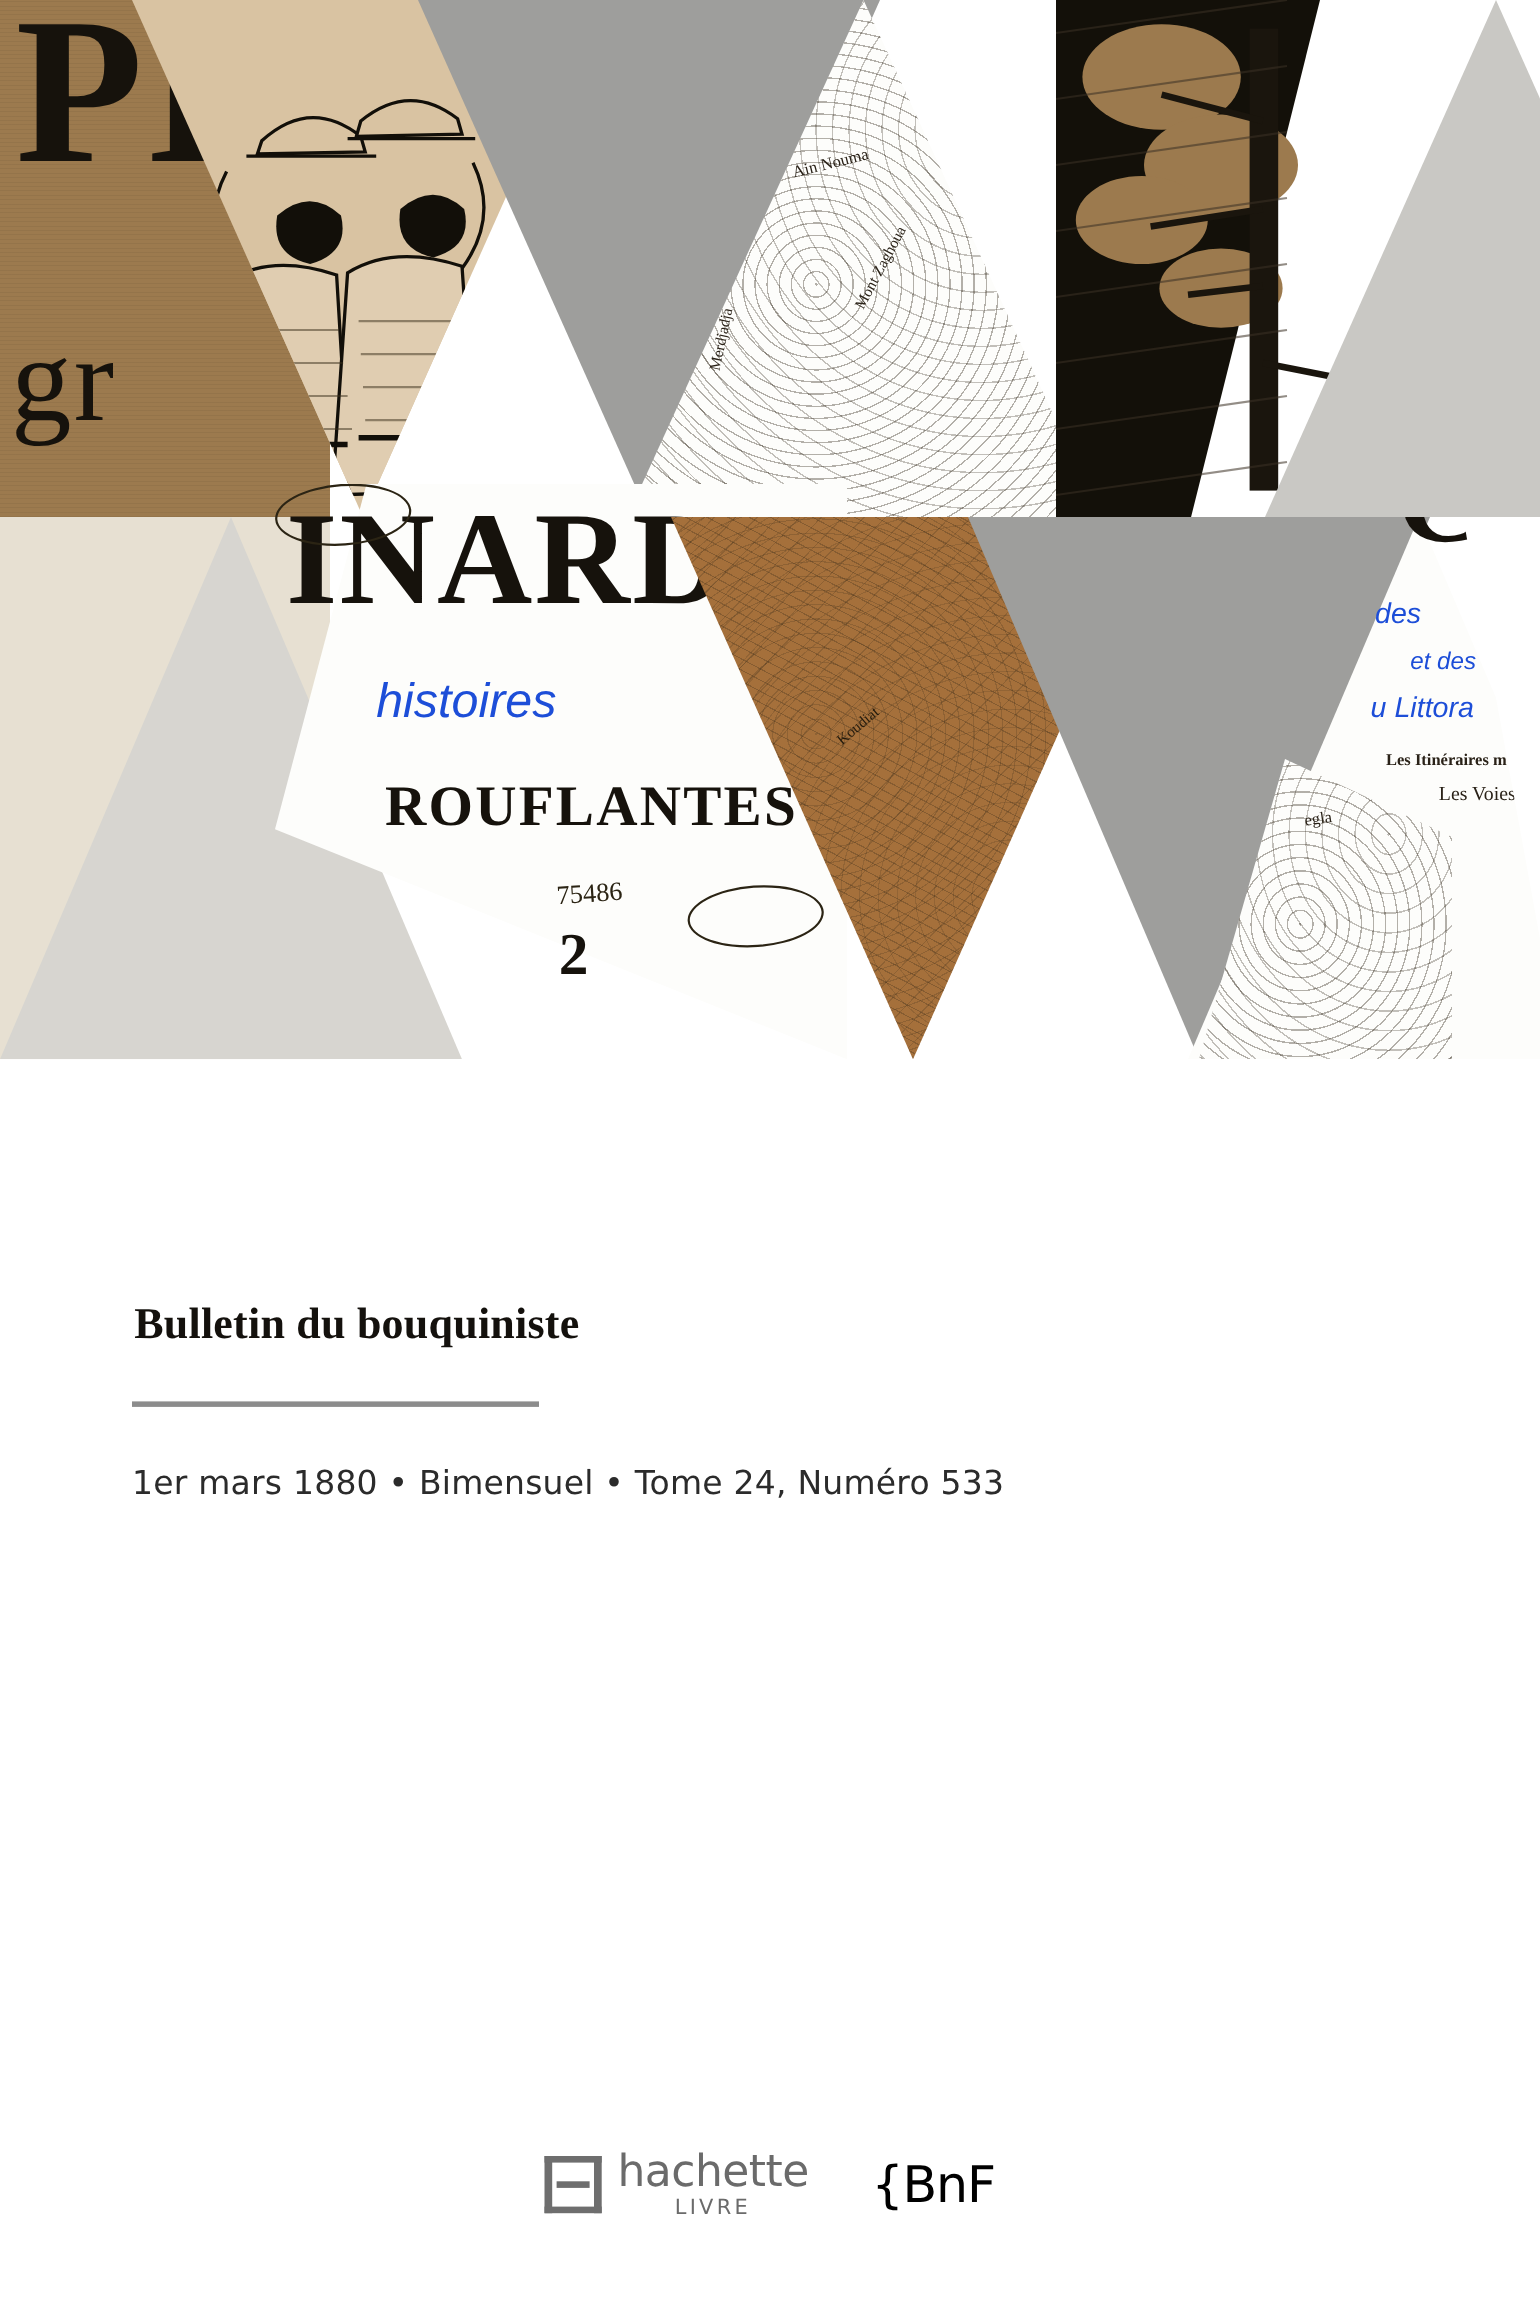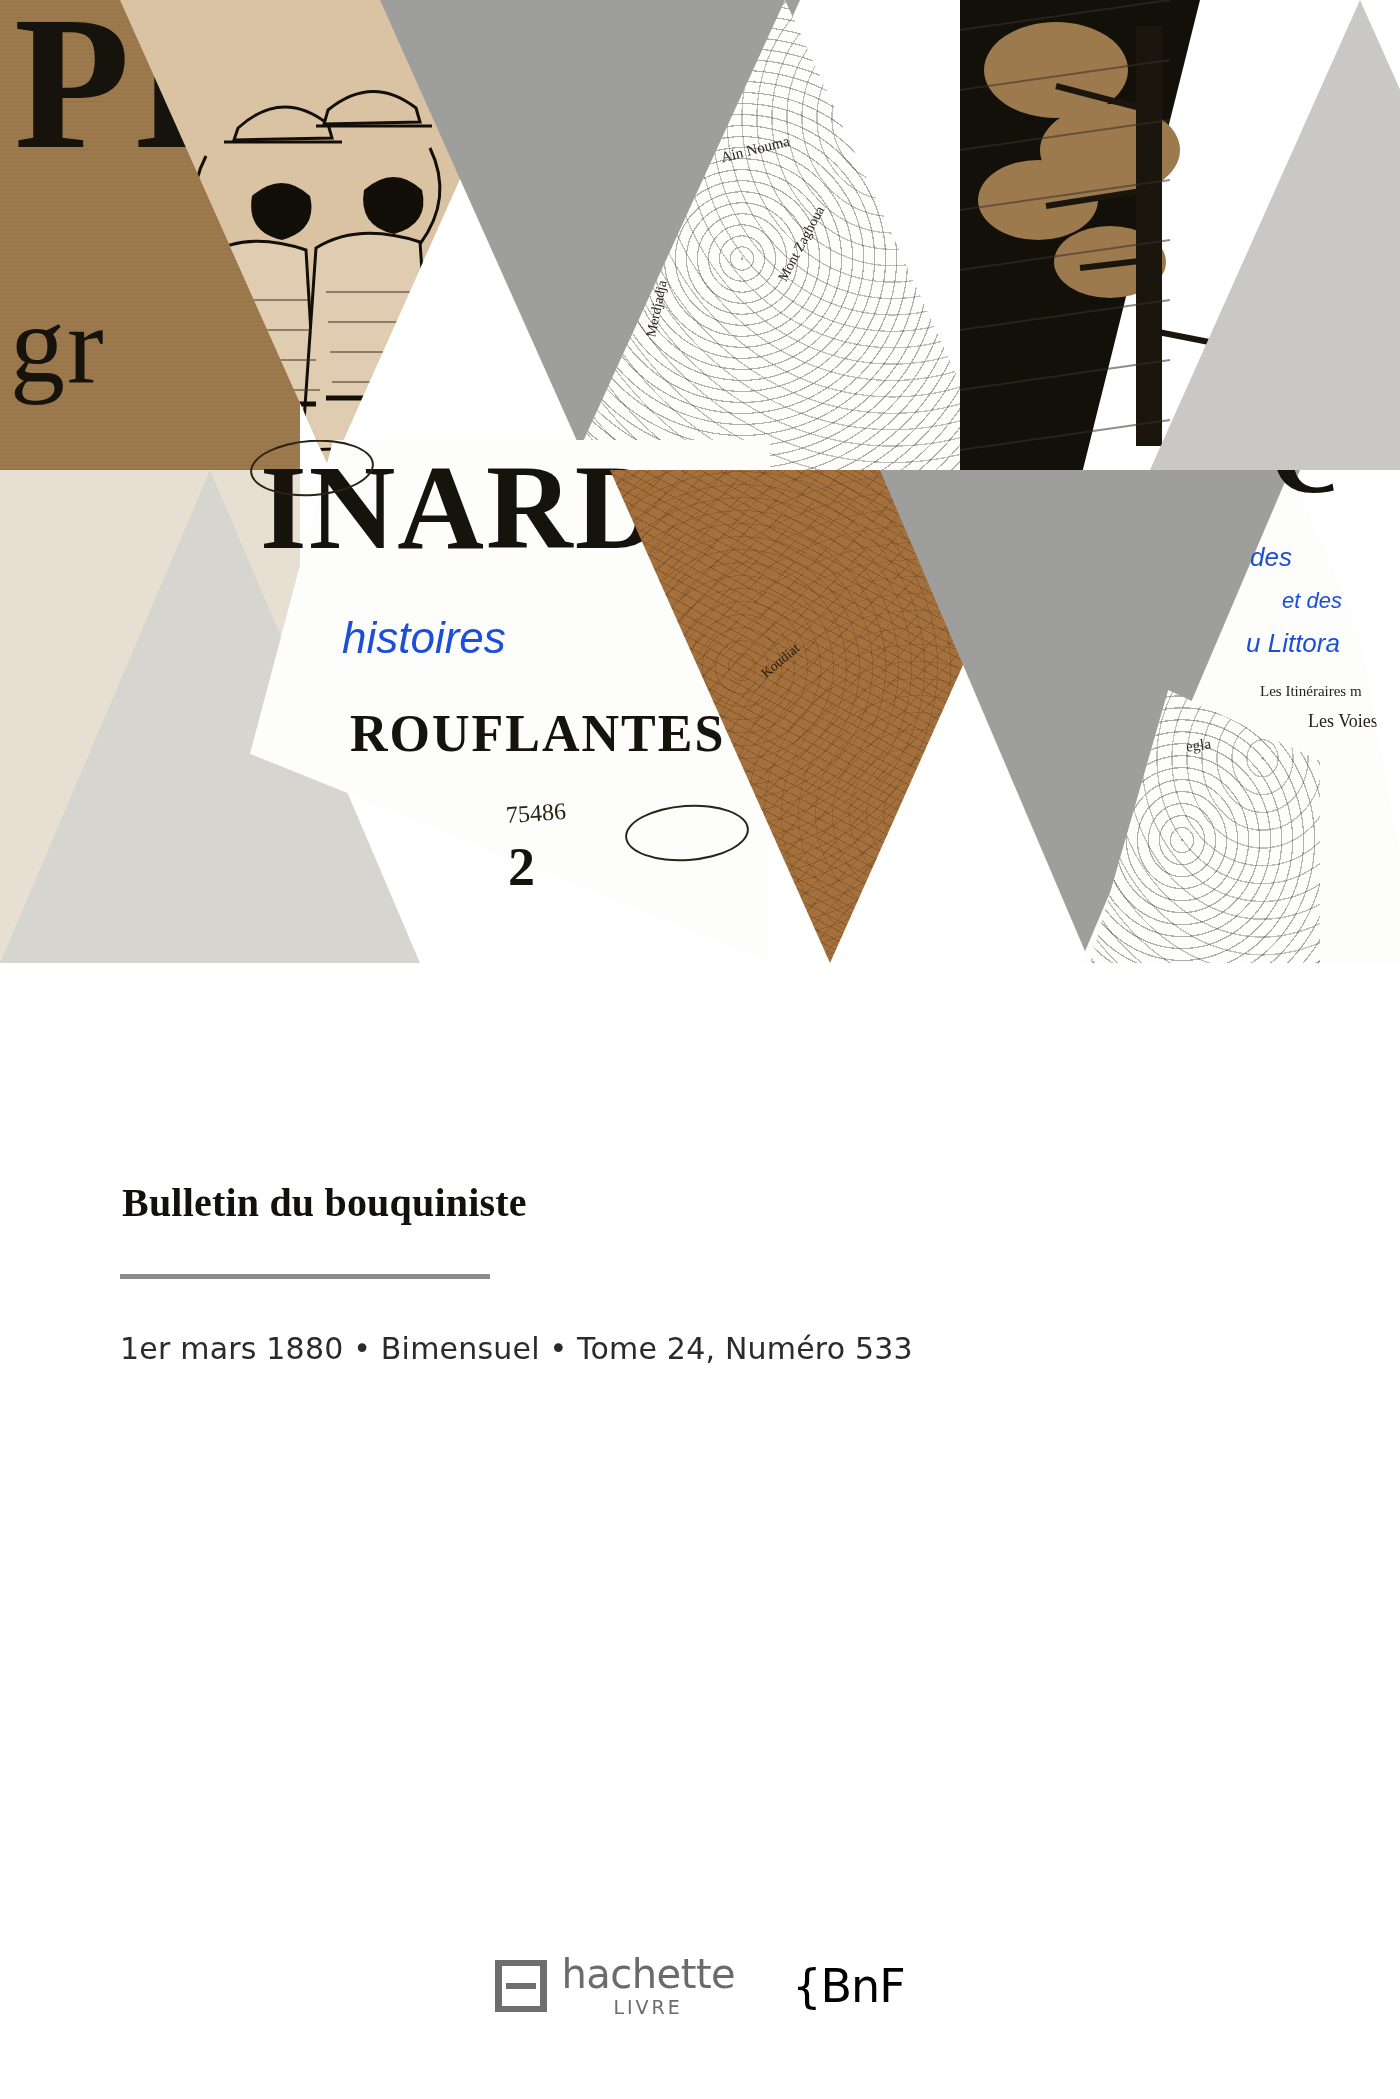--- a/index.html
+++ b/index.html
@@ -325,21 +325,21 @@
     </div>
 
     <div class="tile tri-up" style="left:1080px; top:470px; width:420px; height:493px;">
       <div class="art fill-paper"></div>
     </div>
     <div class="tile" style="left:1150px; top:470px; width:250px; height:300px;">
       <div class="scan-letters" style="left:120px; top:-70px; font-size:110px;">C</div>
       <div class="scan-script" style="left:100px; top:74px; font-size:26px; font-style:italic;">des</div>
       <div class="scan-script" style="left:132px; top:120px; font-size:22px; font-style:italic;">et des</div>
       <div class="scan-script" style="left:96px; top:160px; font-size:26px; font-style:italic;">u Littora</div>
-      <div class="scan-small" style="left:110px; top:212px; font-size:15px;">Les Itinéraires m</div>
+      <div class="scan-small" style="left:110px; top:212px; font-size:15px;font-weight:bold;">Les Itinéraires m</div>
       <div class="scan-small" style="left:158px; top:240px; font-size:18px;">Les Voies</div>
 
     </div>
 
     <div class="tile" style="left:1090px; top:690px; width:230px; height:273px;">
       <div class="art fill-paper texture-contour" style="clip-path: polygon(34% 0%, 100% 26%, 100% 100%, 0% 100%);"></div>
       <div class="scan-small" style="left:96px; top:46px; font-size:15px; transform:rotate(-8deg);">egla</div>
     </div>
 
     <div class="tile tri-down" style="left:1330px; top:470px; width:180px; height:493px;">

